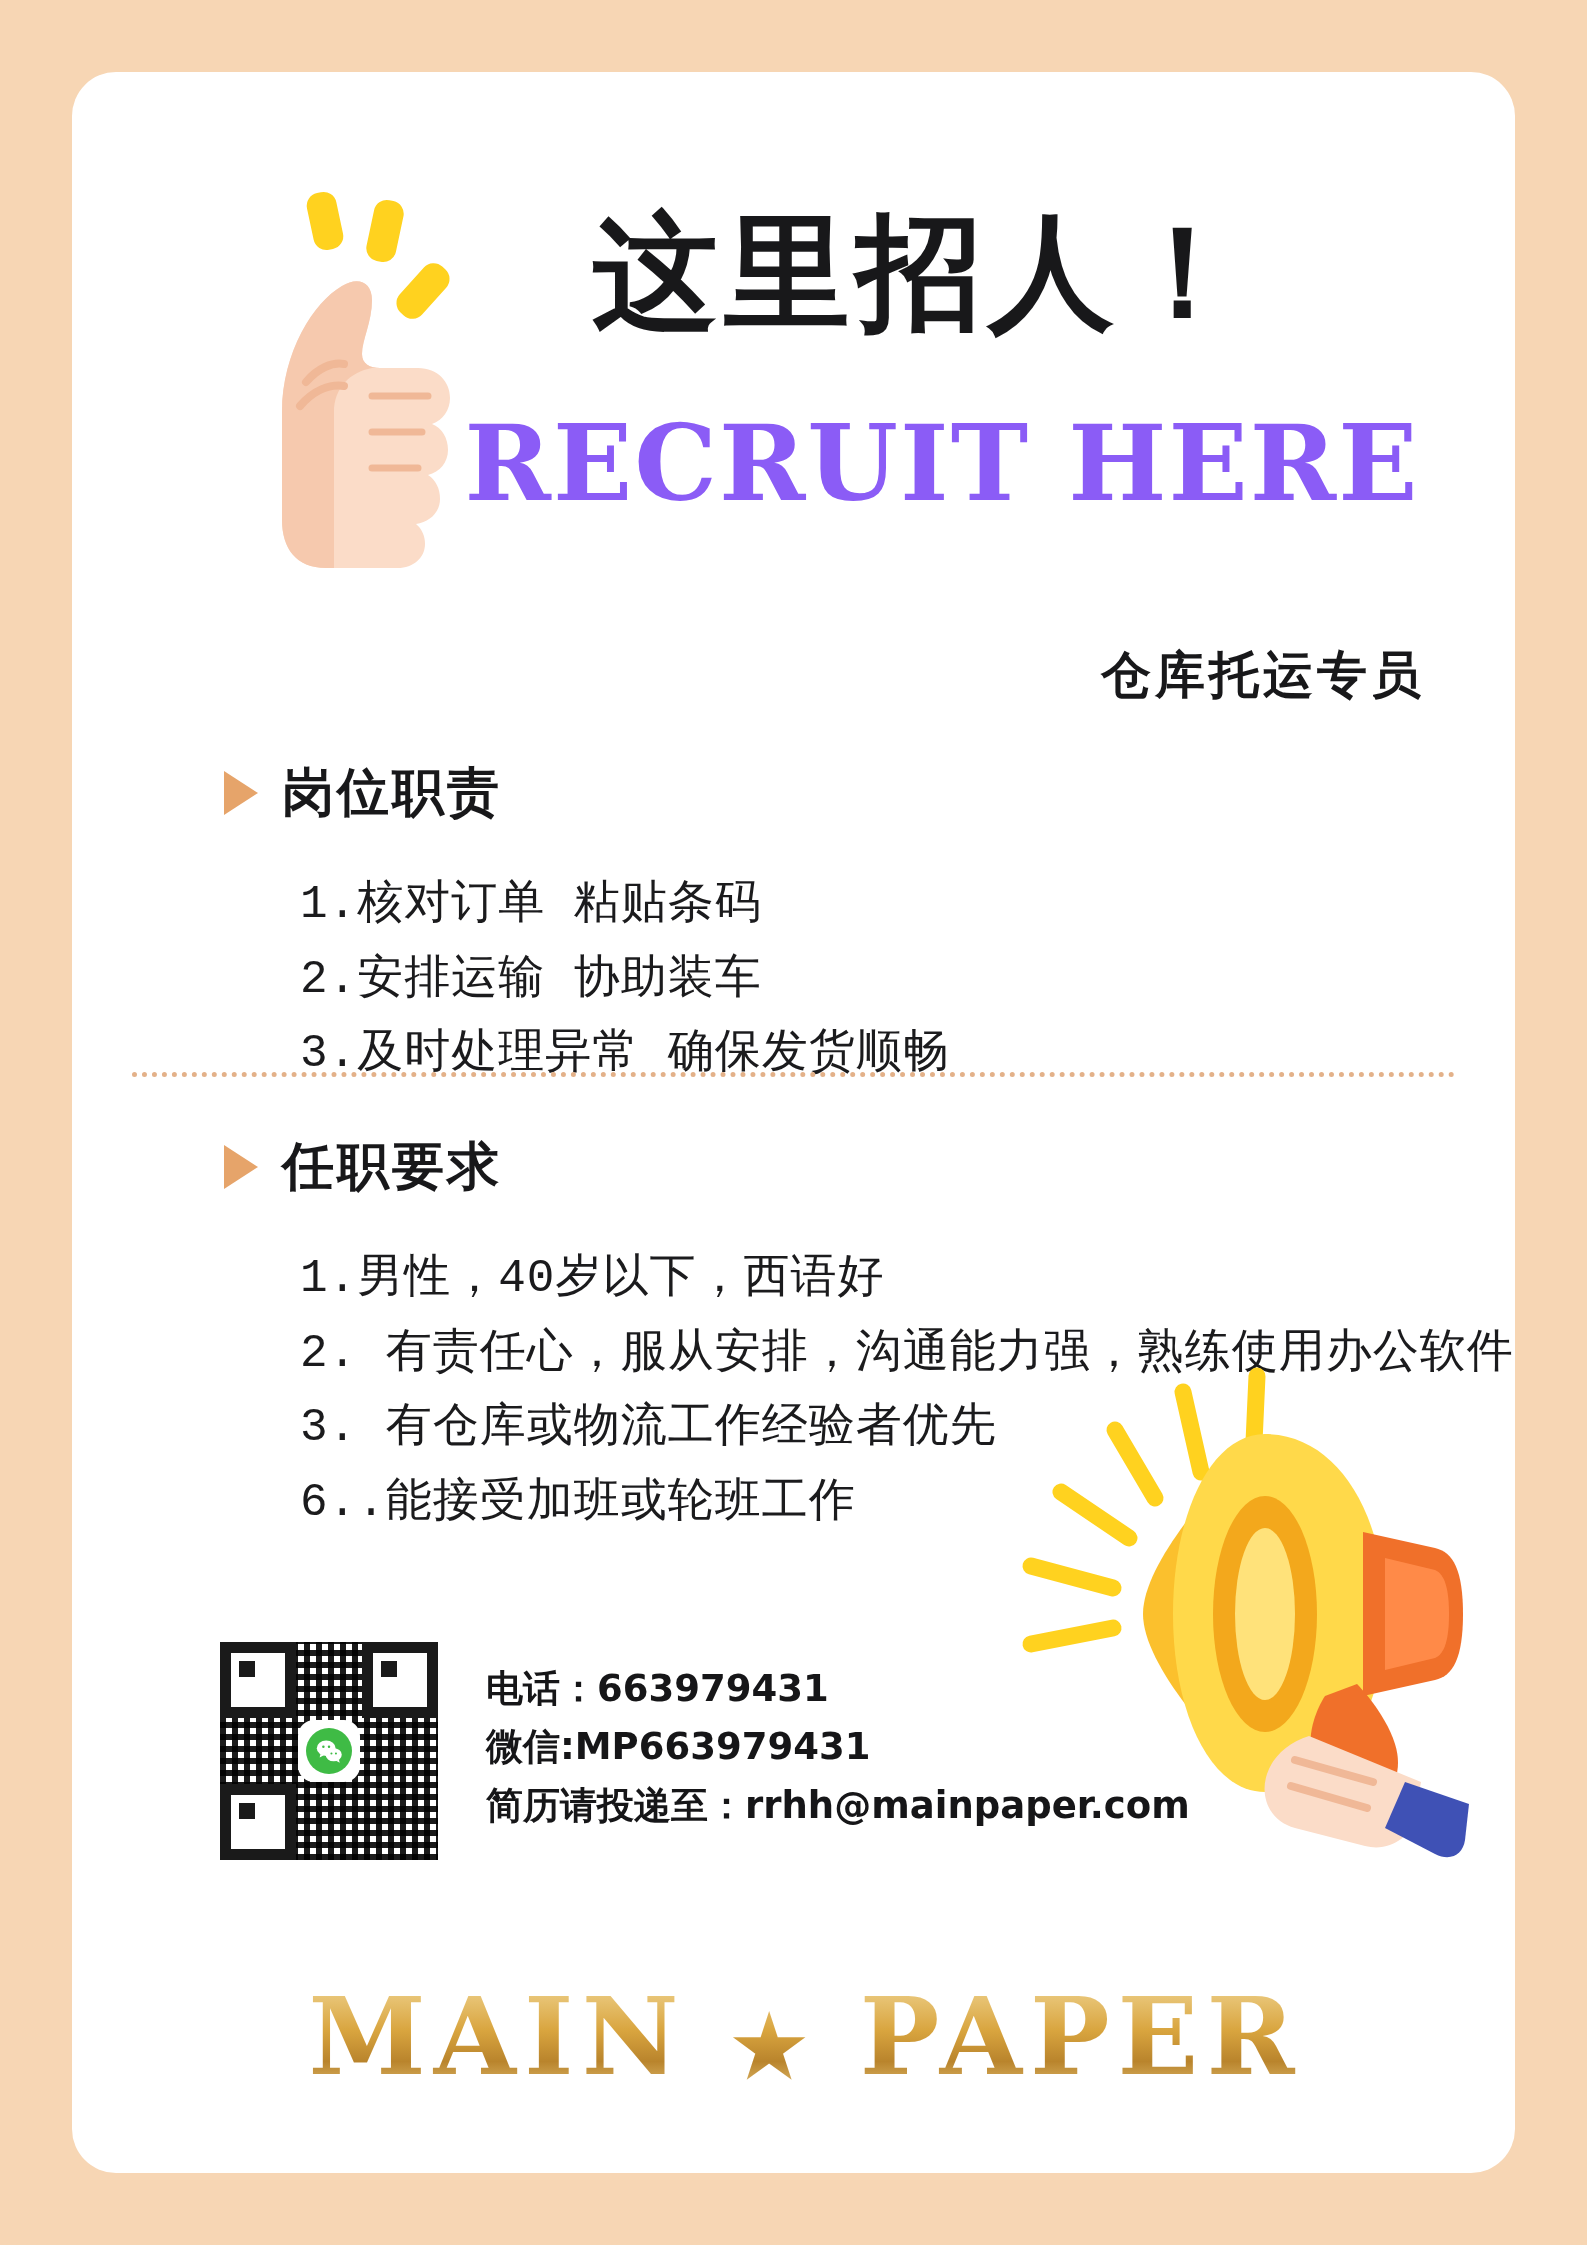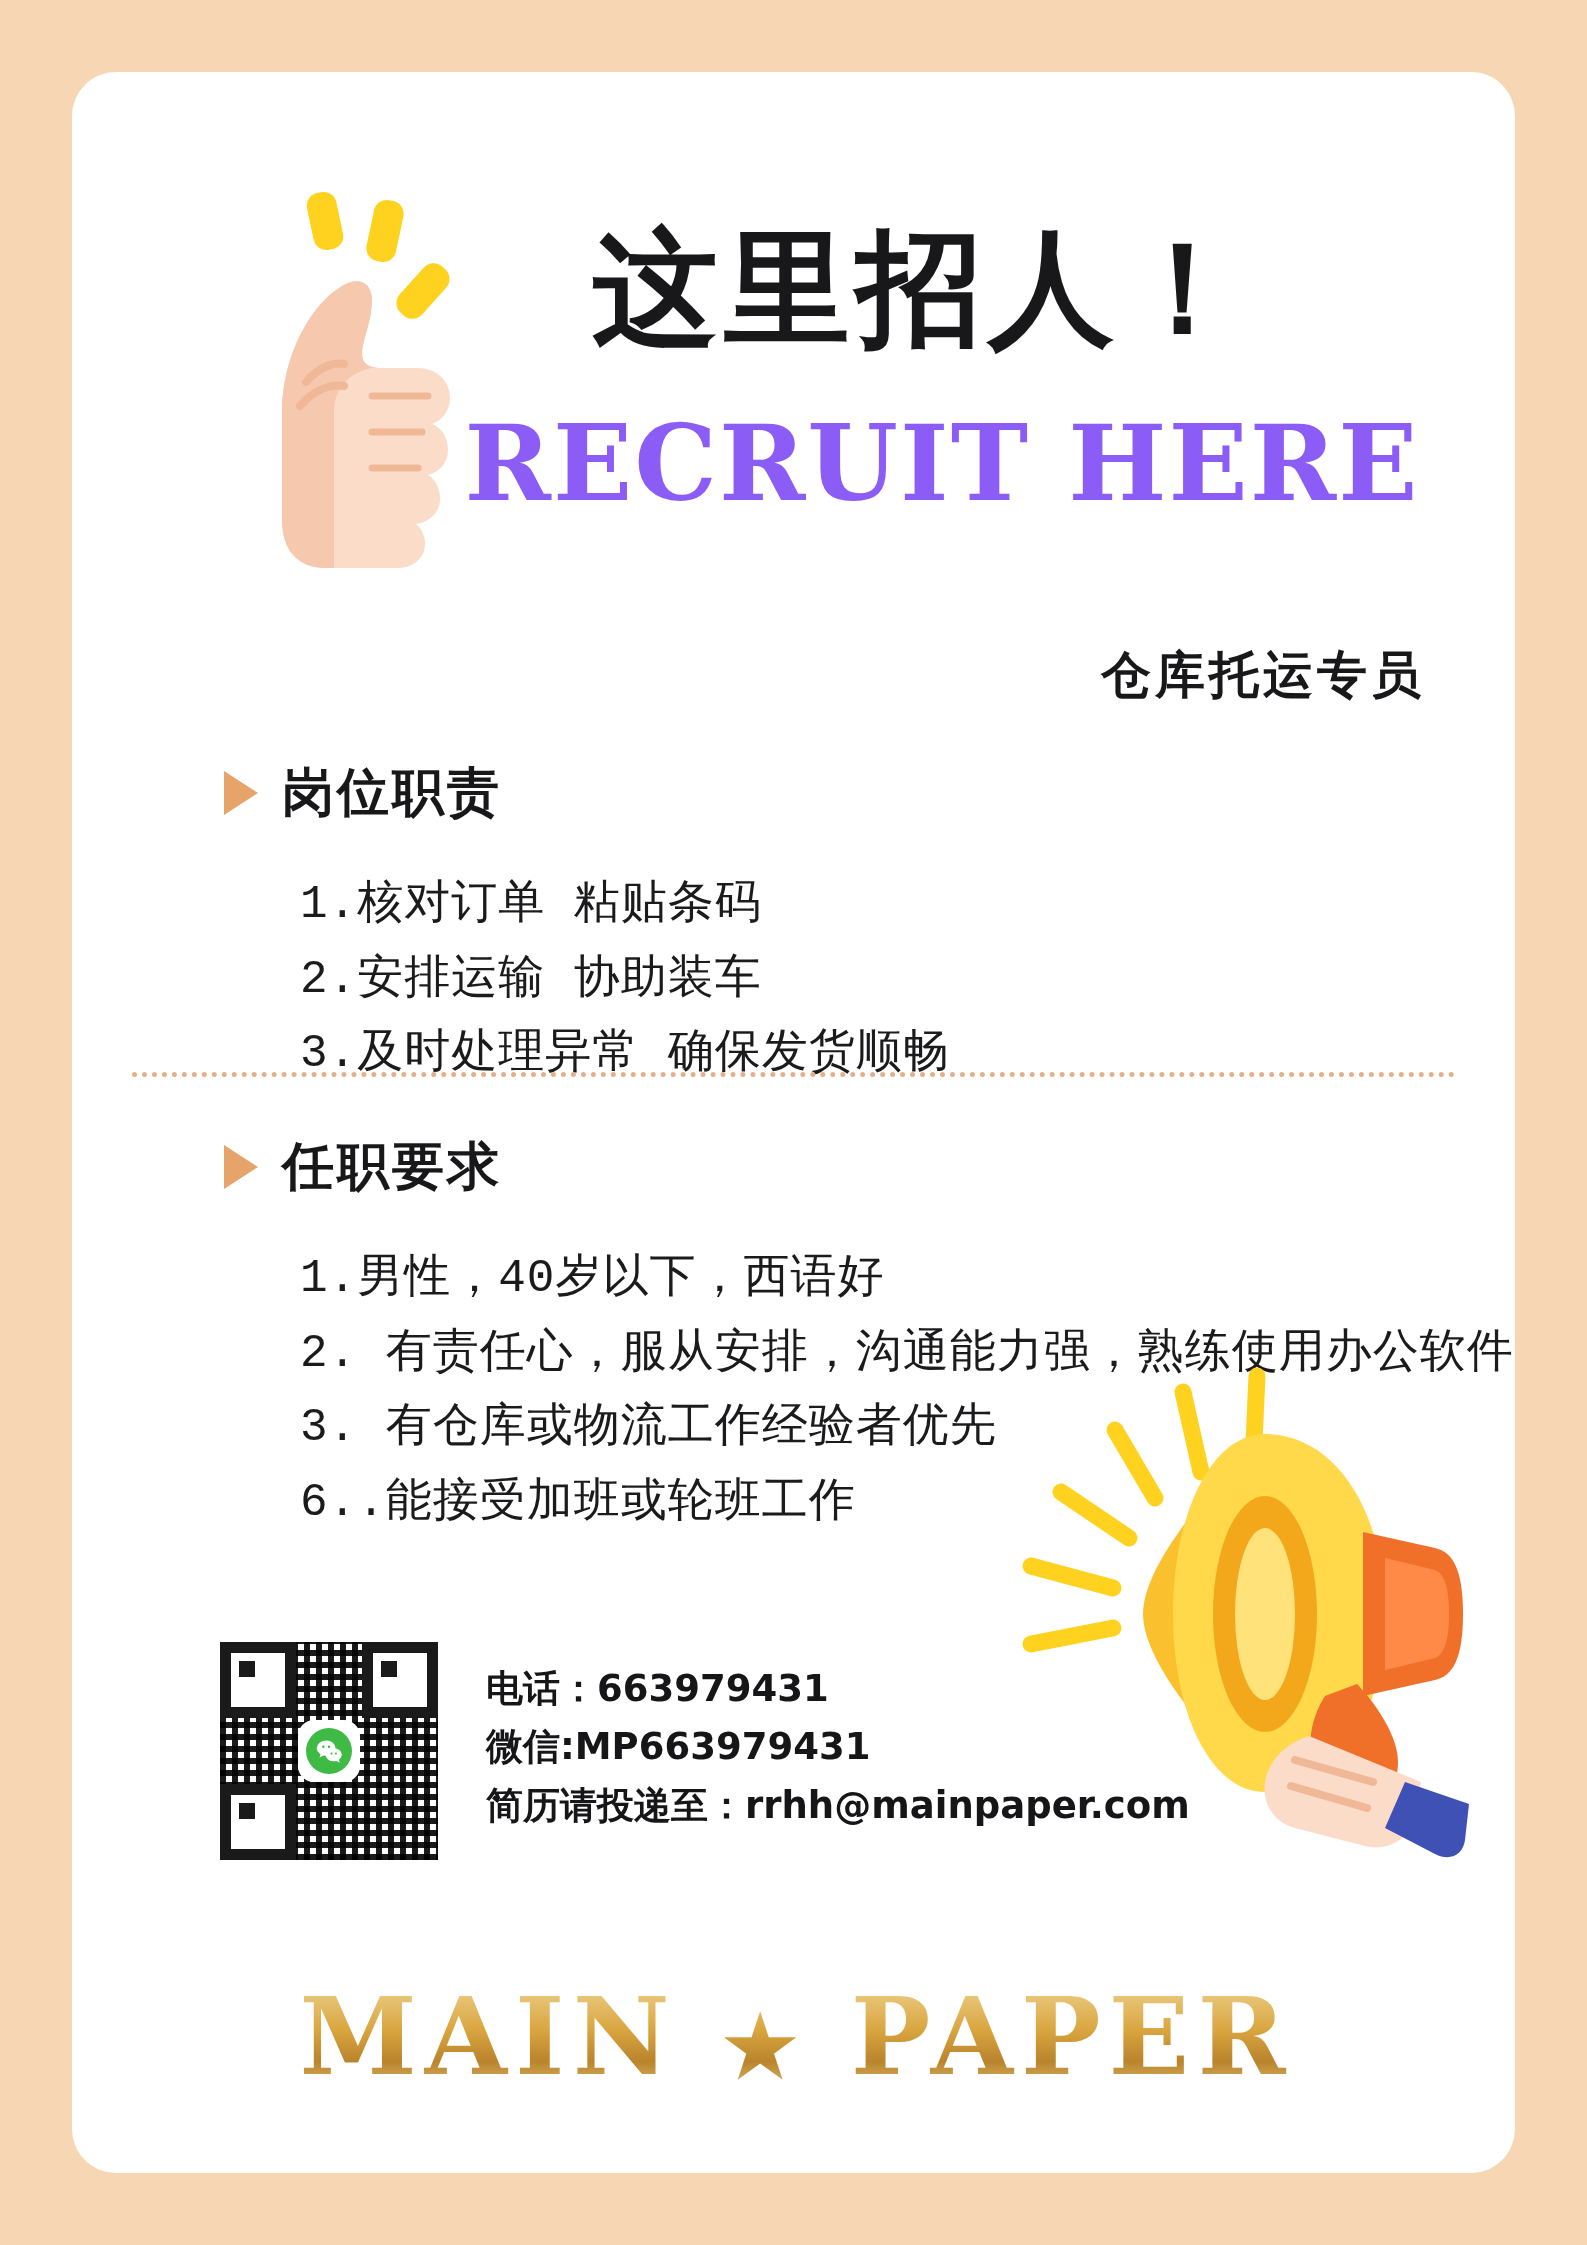--- a/index.html
+++ b/index.html
@@ -41,21 +41,20 @@
     left: 520px;
     top: 130px;
     width: 880px;
     font-family: "DejaVu Sans", sans-serif;
     font-weight: bold;
     font-size: 126px;
     line-height: 1.12;
     letter-spacing: 6px;
     color: #18181a;
     white-space: nowrap;
-    margin-top: 16px;
   }
   .title-en {
     position: absolute;
     left: 330px;
     top: 340px;
     width: 1080px;
     text-align: center;
     font-family: "DejaVu Serif", serif;
     font-weight: bold;
     font-size: 104px;
@@ -206,21 +205,21 @@
     position: absolute;
     right: 30px;
     top: 1280px;
     width: 520px;
     height: 520px;
   }
 
   
   .brand {
     position: absolute;
-    left: 3px;
+    left: 12px;
     bottom: 74px;
     width: 100%;
     text-align: center;
     font-family: "DejaVu Serif", serif;
     font-weight: bold;
     font-size: 106px;
     letter-spacing: 8px;
     background: linear-gradient(180deg, #f2d99a 0%, #d9a53f 45%, #b9842c 70%, #e9c97f 100%);
     -webkit-background-clip: text;
     background-clip: text;

